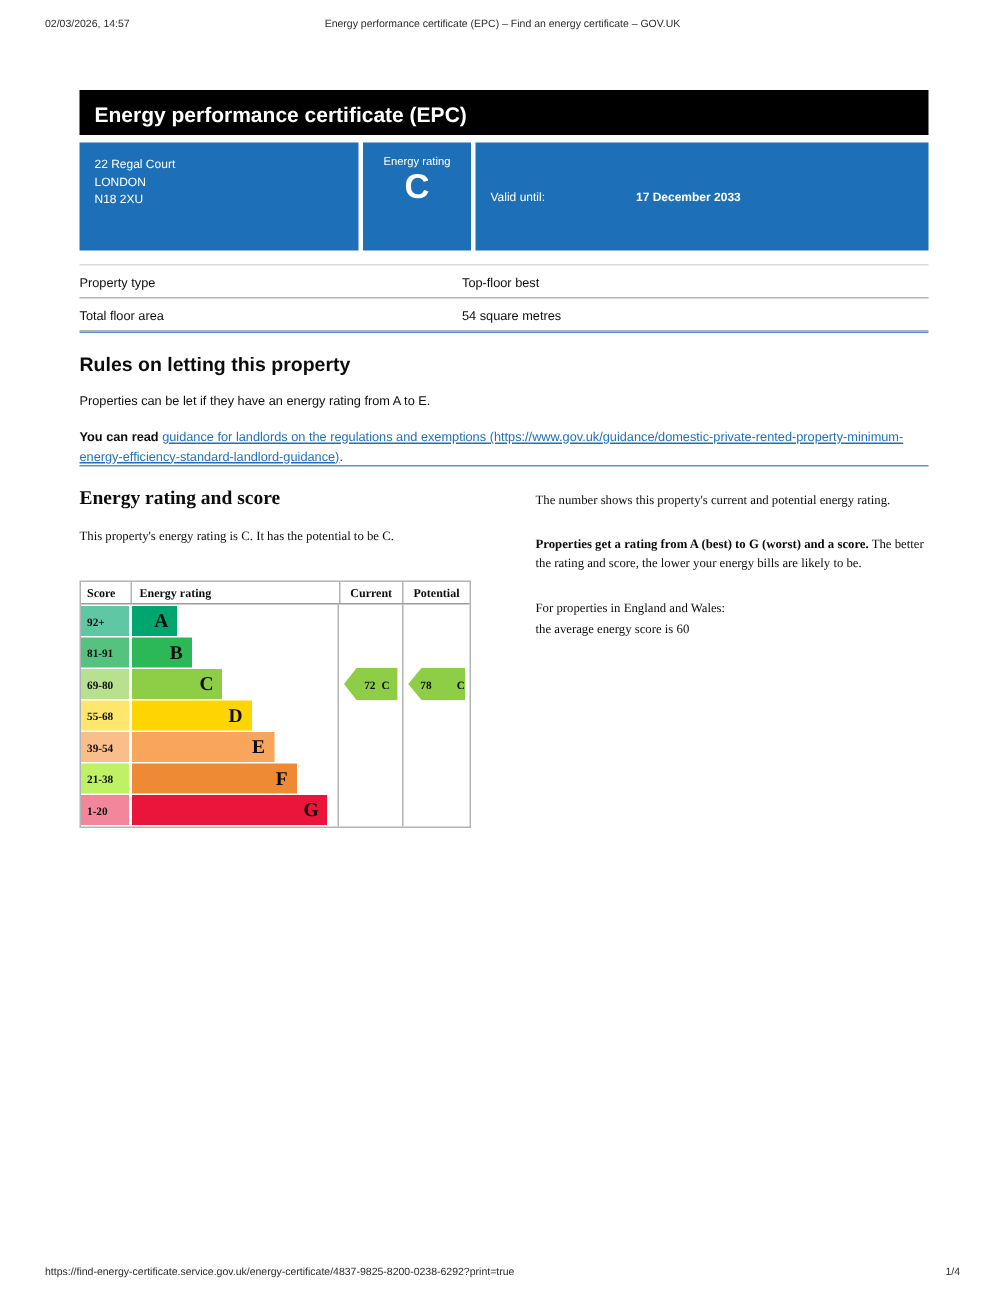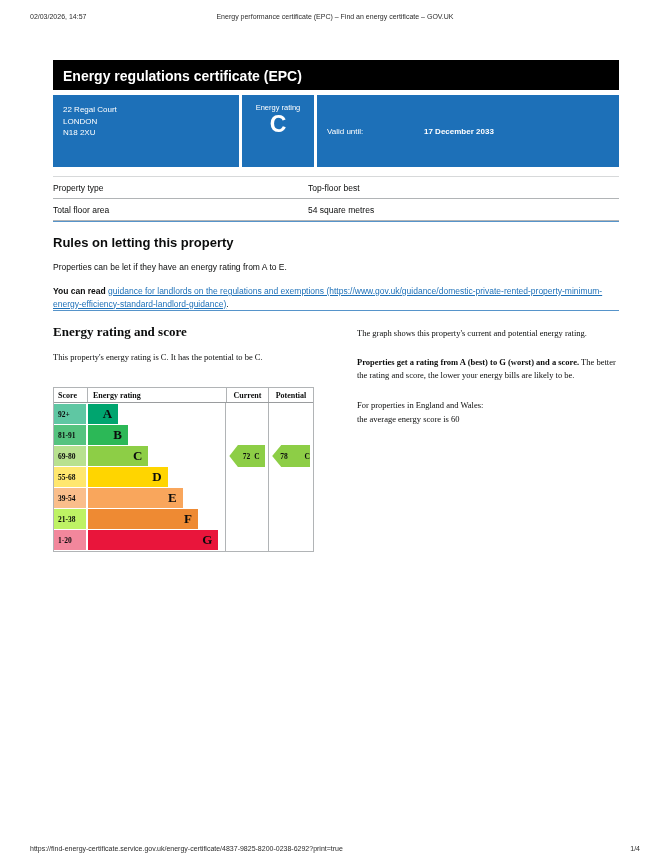--- a/index.html
+++ b/index.html
@@ -79,21 +79,21 @@
 </head>
 <body>
 
 <div class="print-meta">
   <span class="pm-date">02/03/2026, 14:57</span>
   <span class="pm-title">Energy performance certificate (EPC) – Find an energy certificate – GOV.UK</span>
 </div>
 
 <div class="content">
 
-  <div class="banner">Energy regulations certificate (EPC)</div>
+  <div class="banner">Energy performance certificate (EPC)</div>
 
   <div class="summary-panel">
     <div class="sp-cell sp-address">
       <div>22 Regal Court</div>
       <div>LONDON</div>
       <div>N18 2XU</div>
     </div>
     <div class="sp-cell sp-rating">
       <div class="sp-rating-label">Energy rating</div>
       <div class="sp-rating-value">C</div>
@@ -192,21 +192,21 @@
             <div class="pointer" id="potential-pointer" style="background: rgb(141, 206, 70); top: 42px; justify-content: space-between;">
               <span>78</span>
               <span>C</span>
             </div>
           </div>
         </div>
       </div>
     </div>
 
     <div class="col-right">
-      <p class="body-text">The graph shows this property's current and potential energy rating.</p>
+      <p class="body-text">The number shows this property's current and potential energy rating.</p>
       <p class="body-text" style="margin-top:16px;"><span class="bold">Properties get a rating from A (best) to G (worst) and a score.</span><span> The better the rating and score, the lower your energy bills are likely to be.</span></p>
       <p class="body-text" style="margin-top:17px;">For properties in England and Wales:</p>
       <p class="body-text tight">the average energy score is 60</p>
     </div>
   </div>
 
 </div>
 
 <div class="print-footer">
   <span>https://find-energy-certificate.service.gov.uk/energy-certificate/4837-9825-8200-0238-6292?print=true</span>

